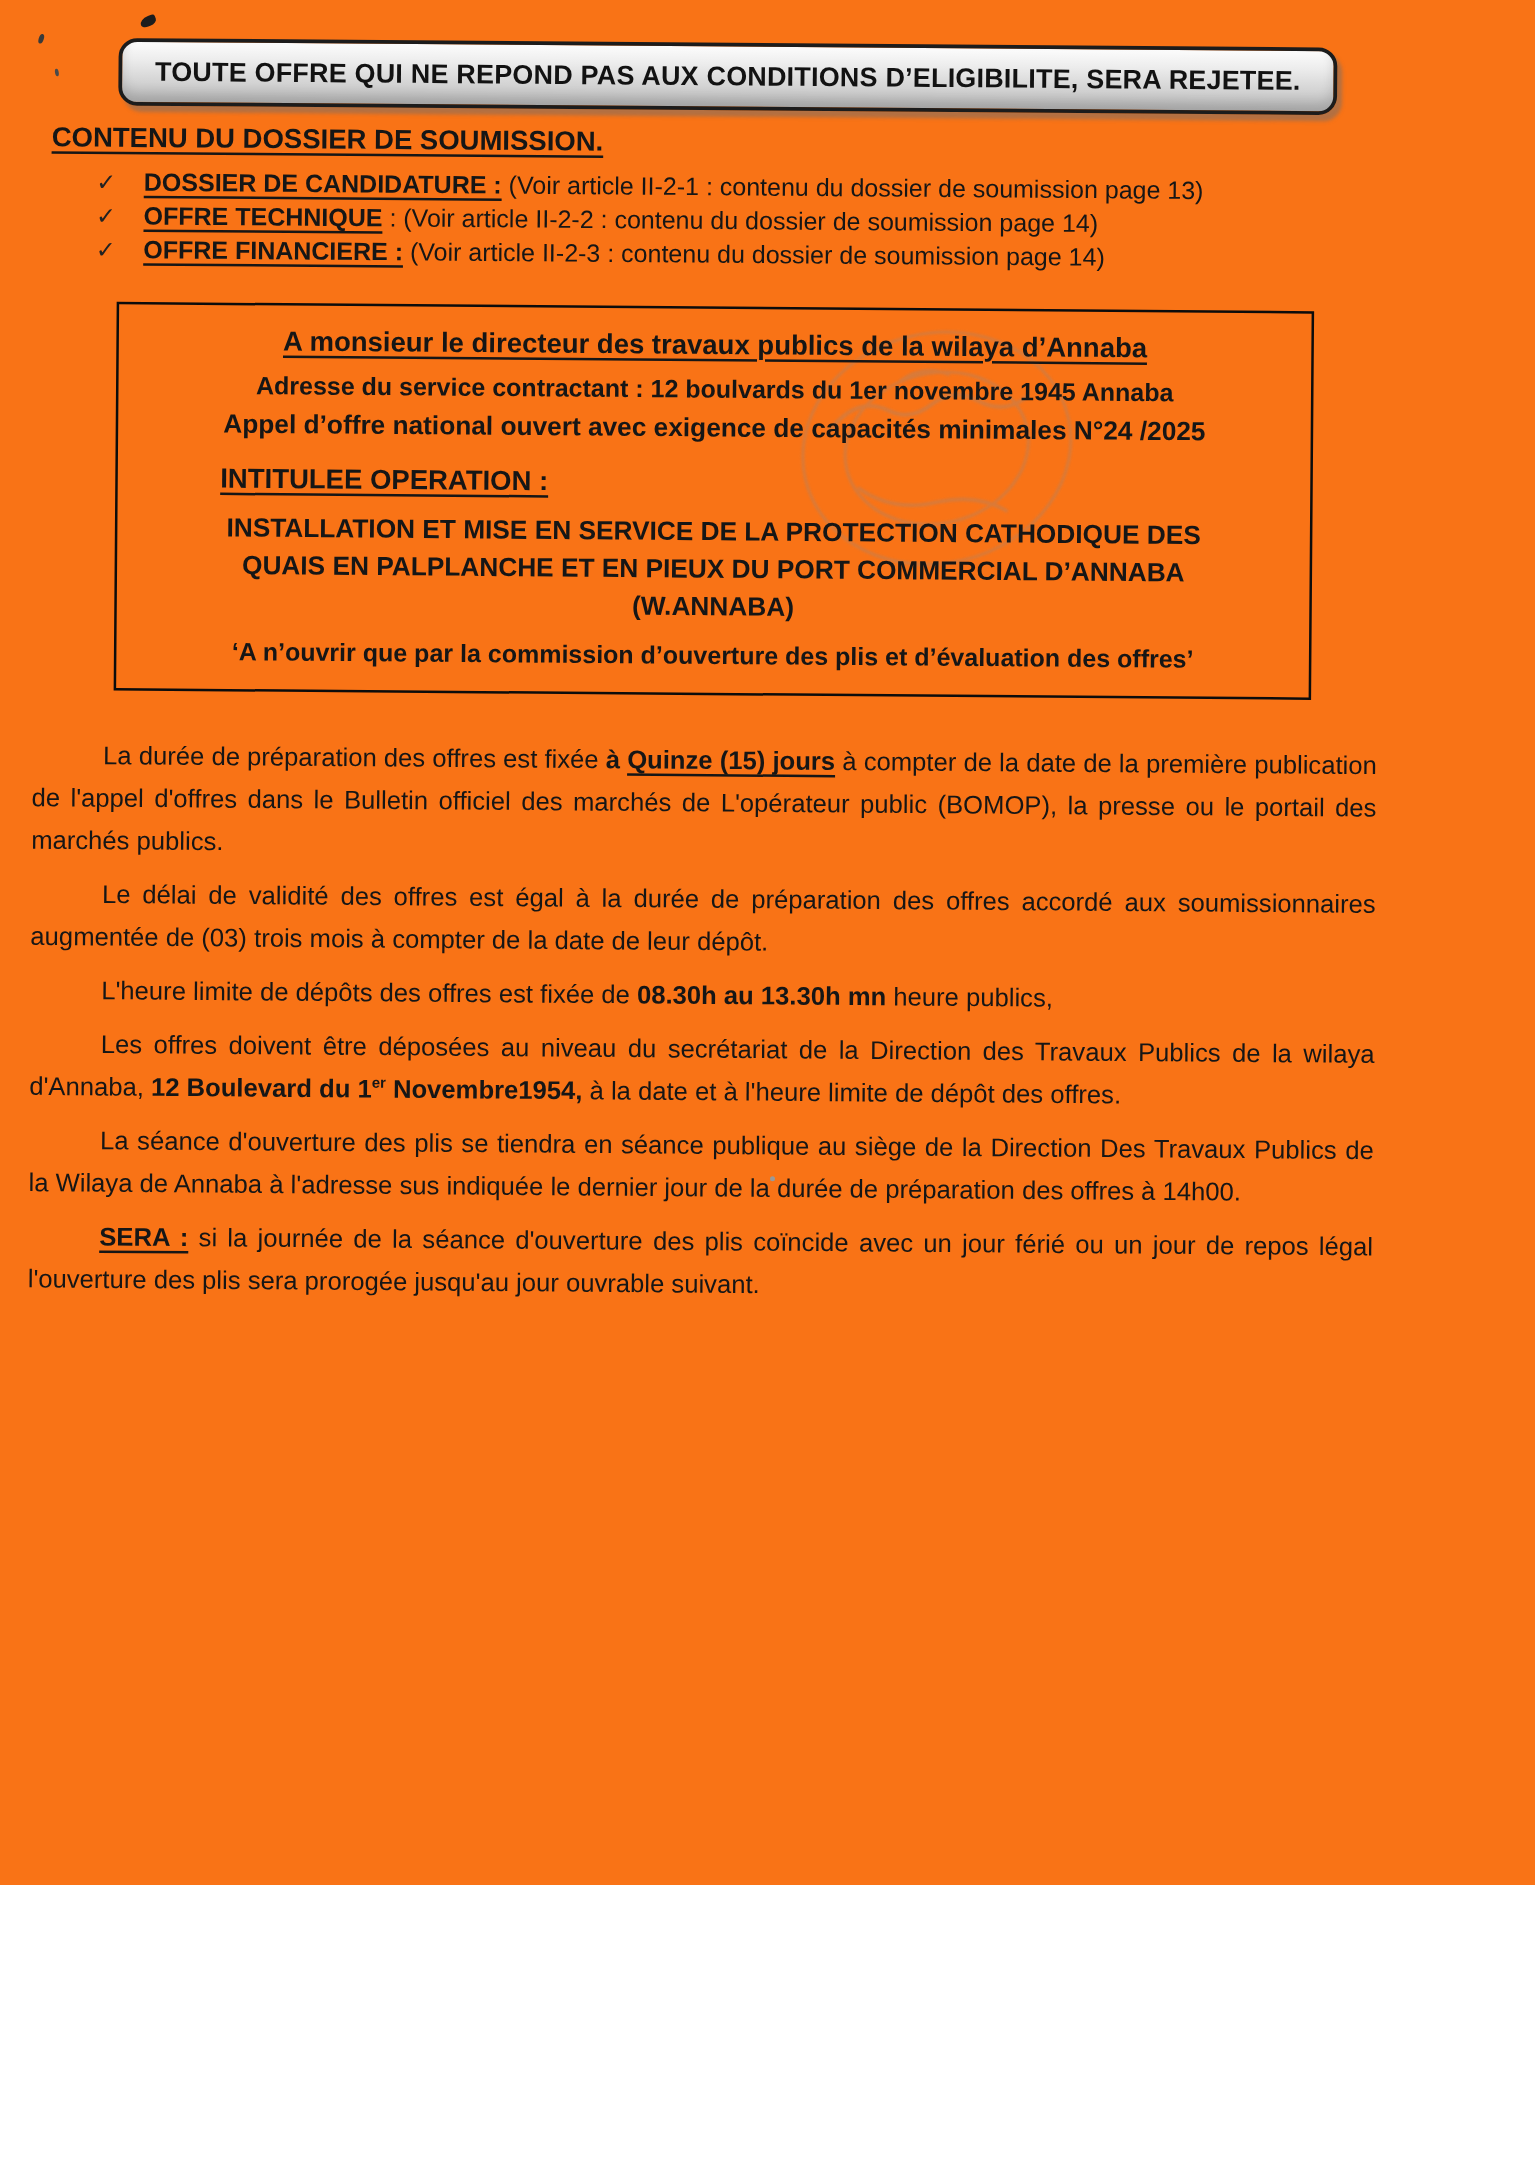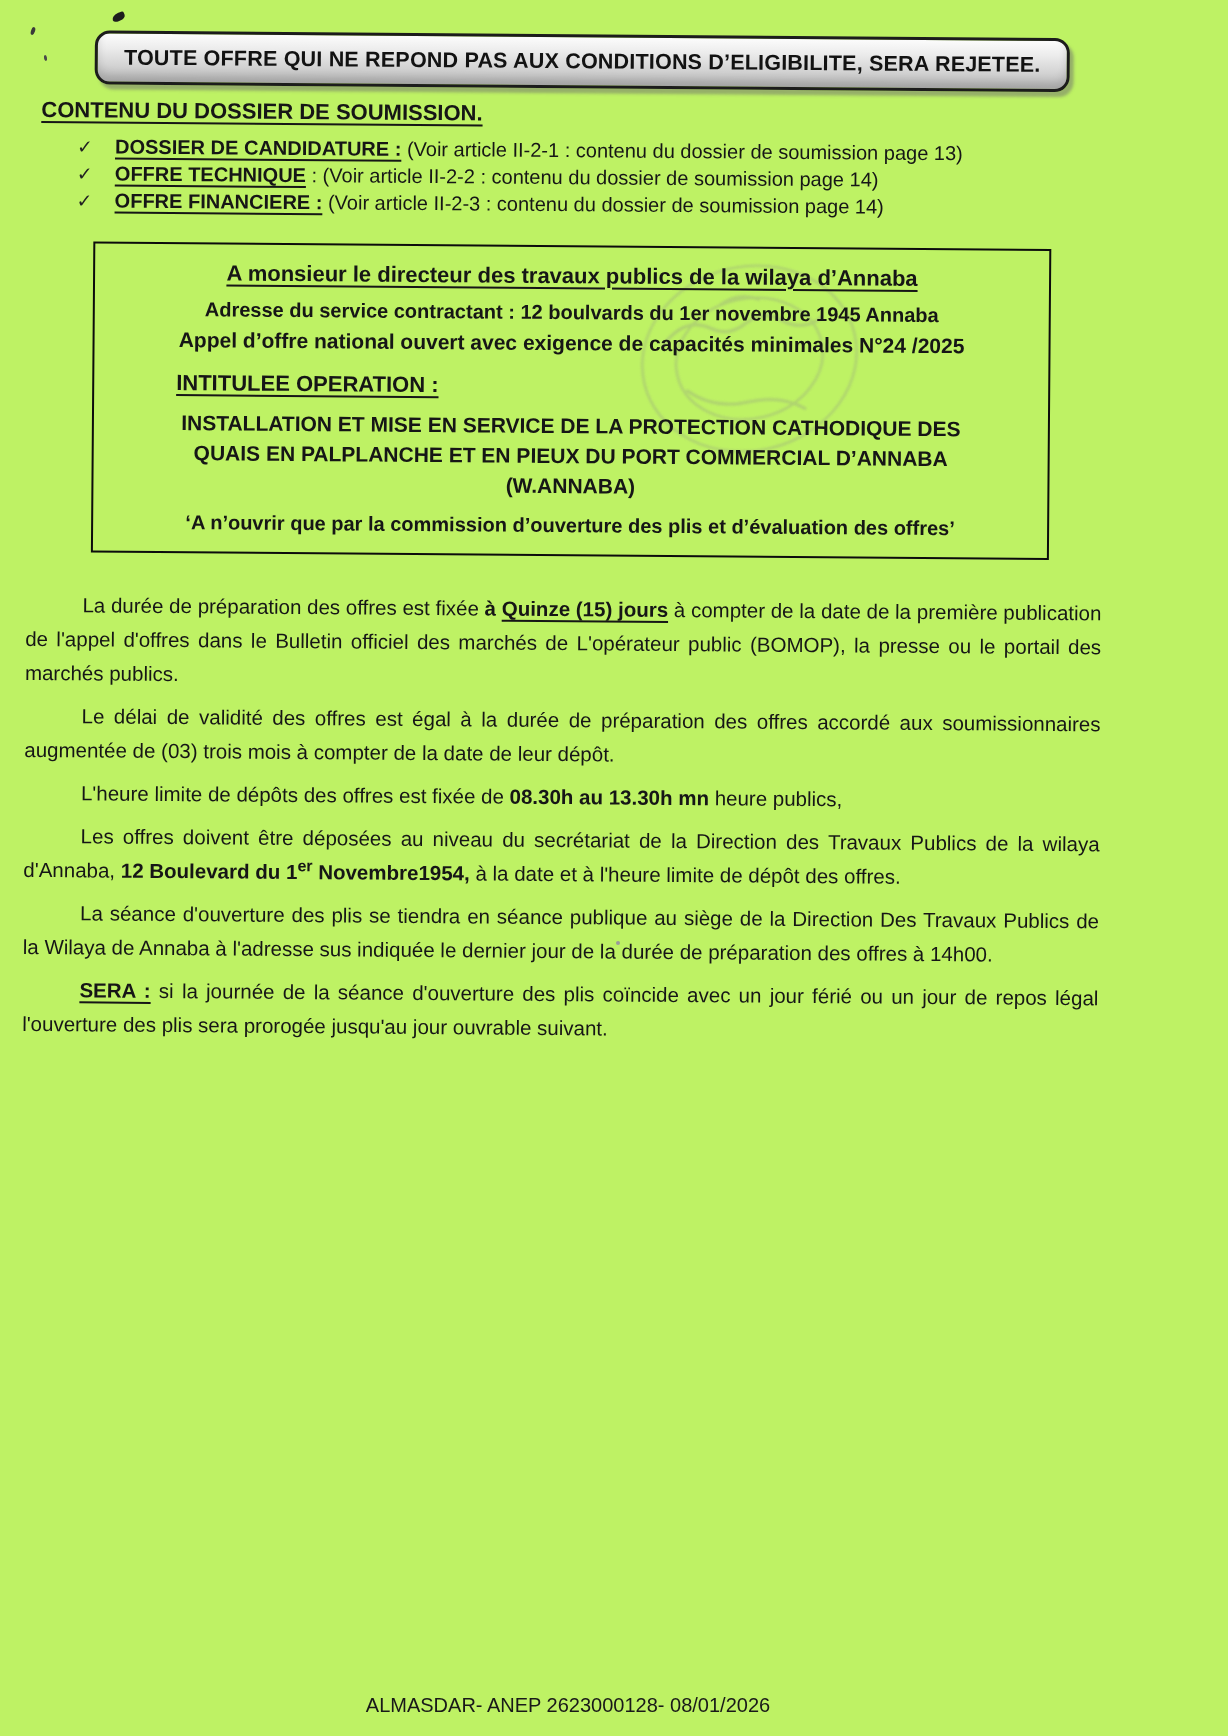--- a/index.html
+++ b/index.html
@@ -1,20 +1,20 @@
 <!DOCTYPE html>
 <html lang="fr"><head>
 <meta charset="utf-8">
 <title>Avis d'appel d'offres — document scanné</title>
 <style>
   html,body{margin:0;padding:0;background:#ffffff;}
   .page{
     position:relative;
-    width:1228px;height:1736px;
-    background:#bef264;
+    width:1228px;height:1508px;
+    background:#f97316;
     font-family:"Liberation Sans","DejaVu Sans",sans-serif;
     color:#161616;
     overflow:hidden;
   }
   .tilt{transform:rotate(0.45deg);transform-origin:40px 0;}
 
   
   .speck{position:absolute;background:#1d1d1d;}
   .s1{left:112px;top:13px;width:13px;height:8px;border-radius:70% 30% 55% 45%;transform:rotate(-22deg);}
   .s2{left:31px;top:27px;width:4px;height:8px;border-radius:50%;transform:rotate(18deg);background:#3a3a3a;}
@@ -67,21 +67,21 @@
   .nb-open{font-size:20px;line-height:30px;margin-top:9px;position:relative;z-index:1;}
 
   
   .bodytext{
     margin:36px 122px 0 30px;
     font-size:20.5px;line-height:34px;
     text-align:justify;
   }
   .bodytext p{margin:0 0 9px 0;text-indent:57px;}
   .bodytext strong{font-weight:bold;}
-  sup{font-size:16px;line-height:0;vertical-align:super;font-weight:bold;}
+  sup{font-size:12px;line-height:0;vertical-align:super;font-weight:bold;}
 
   .footer{
     position:absolute;left:30px;top:1694px;width:1076px;
     text-align:center;font-size:20px;color:#191919;
   }
 </style>
 </head>
 <body>
 
 <div class="page">

